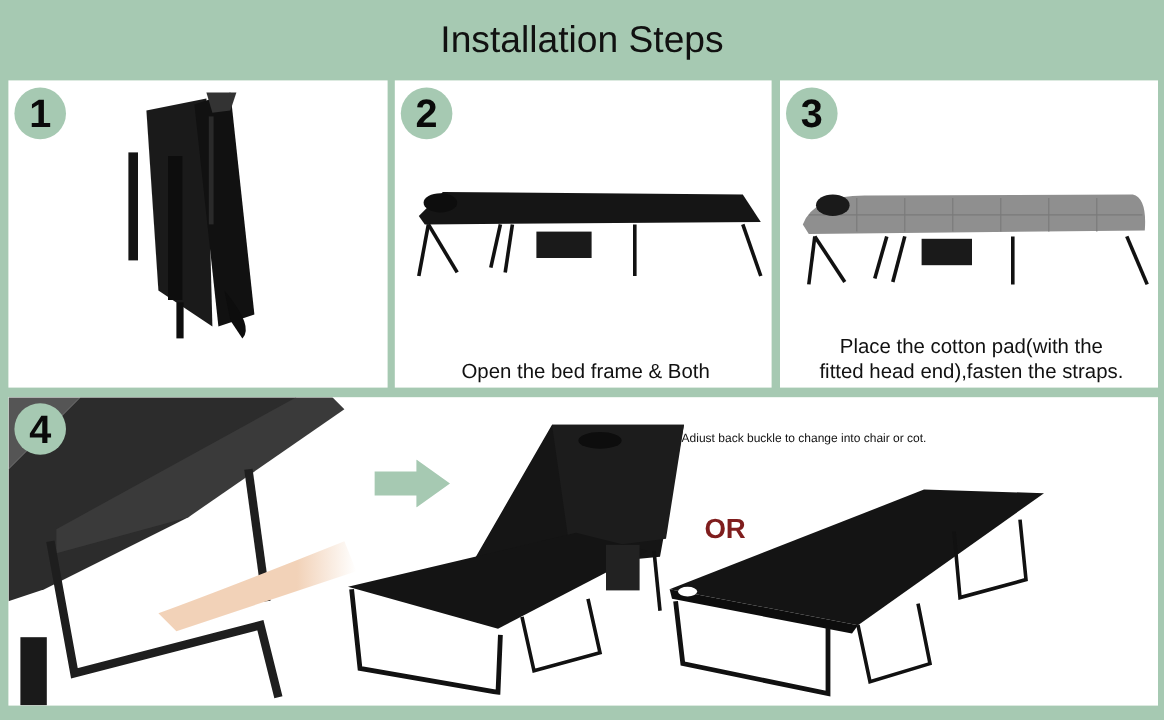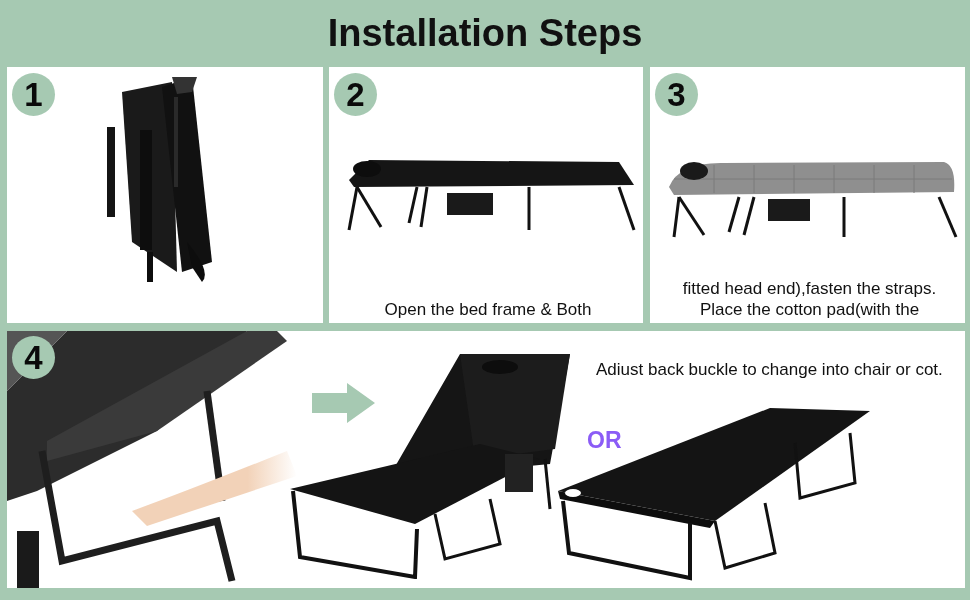--- a/index.html
+++ b/index.html
@@ -5,21 +5,21 @@
   * { box-sizing: border-box; margin: 0; padding: 0; }
   html, body { width: 970px; height: 600px; overflow: hidden; }
   body {
     background: #a6c9b2;
     font-family: "Liberation Sans", sans-serif;
     position: relative;
   }
   .title {
     position: absolute; left: 0; top: 0; width: 970px; height: 68px;
     display: flex; align-items: center; justify-content: center;
-    font-weight: bold; font-size: 38px; color: #111;
+    font-weight: normal; font-size: 31px; color: #111;
     padding-bottom: 2px;
   }
   .panel {
     position: absolute; background: #fff; overflow: hidden;
   }
   .p1 { left: 7px; top: 67px; width: 316px; height: 256px; }
   .p2 { left: 329px; top: 67px; width: 314px; height: 256px; }
   .p3 { left: 650px; top: 67px; width: 315px; height: 256px; }
   .p4 { left: 7px; top: 331px; width: 958px; height: 257px; }
   .badge {
@@ -30,24 +30,24 @@
     z-index: 5;
   }
   .p4 .badge { left: 5px; top: 5px; }
   .caption {
     position: absolute; left: 2px; width: 100%; text-align: center;
     font-size: 17px; color: #111; line-height: 21px;
   }
   .p1 .caption { bottom: 9px; }
   .p2 .caption, .p3 .caption { bottom: 3px; }
   .p4 .note {
-    position: absolute; left: 589px; top: 29px; font-size: 17px; color: #111;
+    position: absolute; left: 561px; top: 29px; font-size: 10px; color: #111;
   }
   .p4 .or {
-    position: absolute; left: 580px; top: 96px; font-size: 23px; font-weight: bold; color: #8b5cf6;
+    position: absolute; left: 580px; top: 96px; font-size: 23px; font-weight: bold; color: #7f1d1d;
   }
   svg { position: absolute; }
 </style>
 </head>
 <body>
 
 <div class="title">Installation Steps</div>
 
 <div class="panel p1">
   <div class="badge">1</div>
@@ -97,22 +97,22 @@
     <ellipse cx="30" cy="14" rx="14" ry="9" fill="#1a1a1a"></ellipse>
     <rect x="104" y="42" width="42" height="22" fill="#1a1a1a"></rect>
     <line x1="15" y1="40" x2="10" y2="80" stroke="#111" stroke-width="3"></line>
     <line x1="15" y1="40" x2="40" y2="78" stroke="#111" stroke-width="3"></line>
     <line x1="75" y1="40" x2="65" y2="75" stroke="#111" stroke-width="3"></line>
     <line x1="90" y1="40" x2="80" y2="78" stroke="#111" stroke-width="3"></line>
     <line x1="180" y1="40" x2="180" y2="80" stroke="#111" stroke-width="3"></line>
     <line x1="275" y1="40" x2="292" y2="80" stroke="#111" stroke-width="3"></line>
   </svg>
   <div class="caption">
+    <div>Place the cotton pad(with the</div>
     <div>fitted head end),fasten the straps.</div>
-    <div>Place the cotton pad(with the</div>
   </div>
 </div>
 
 <div class="panel p4">
   <div class="badge">4</div>
   <svg style="left:0;top:0" width="300" height="257" viewBox="0 0 300 257">
     <defs>
       <linearGradient id="fadeR" x1="0" x2="1">
         <stop offset="0.7" stop-color="#f2d2b8"></stop>
         <stop offset="1" stop-color="#ffffff"></stop>

